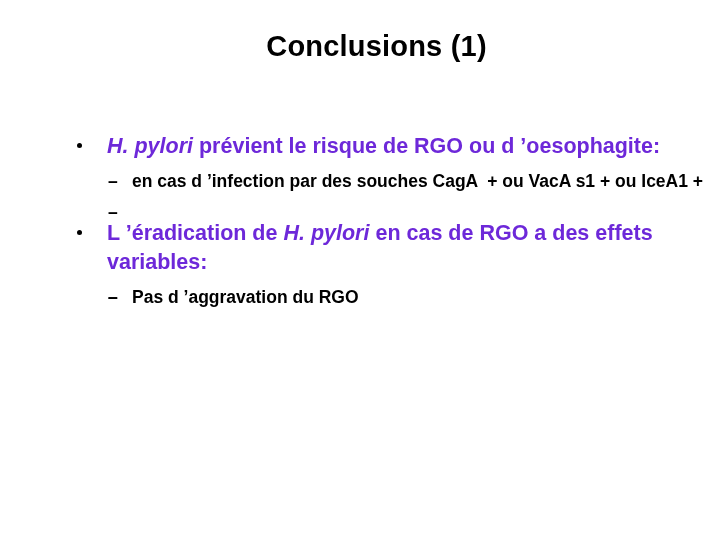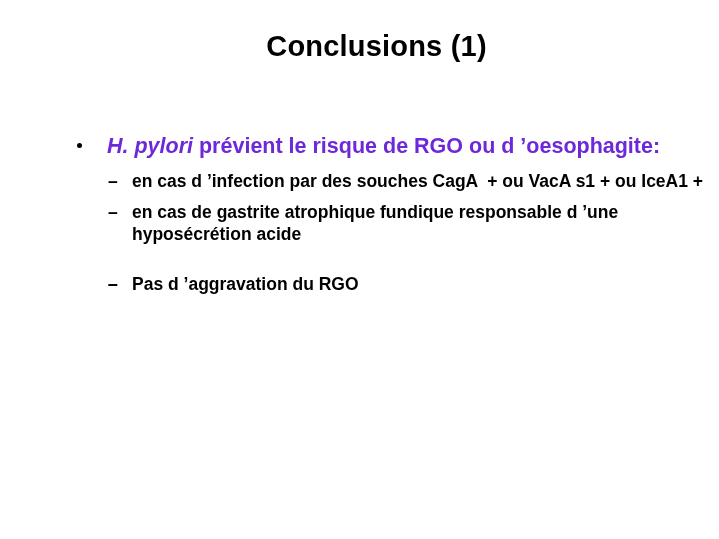--- a/index.html
+++ b/index.html
@@ -108,27 +108,30 @@
         <span><em class="sci">H. pylori</em><span> prévient le risque de RGO ou d ’oesophagite:</span></span>
       </div>
 
       <div class="bullet-l2">
         <span class="dash">–</span>
         <span class="nowrap-pair">en cas d ’infection par des souches CagA  + ou VacA s1 + ou IceA1 +</span>
       </div>
 
       <div class="bullet-l2">
         <span class="dash">–</span>
-        <span>en cas de gastrite atrophique fundique responsable d ’une hyposécrétion acide</span>
       </div>
 
     </div>
 
     <div class="group-2">
 
+      <div class="bullet-l1">
+        <span class="dot"></span>
+        <span><span>L ’éradication de </span><em class="sci">H. pylori</em><span> en cas de RGO a des effets variables:</span></span>
+      </div>
 
       <div class="bullet-l2">
         <span class="dash">–</span>
       </div>
 
       <div class="bullet-l2 tight">
         <span class="dash">–</span>
         <span>Pas d ’aggravation du RGO</span>
       </div>
 

